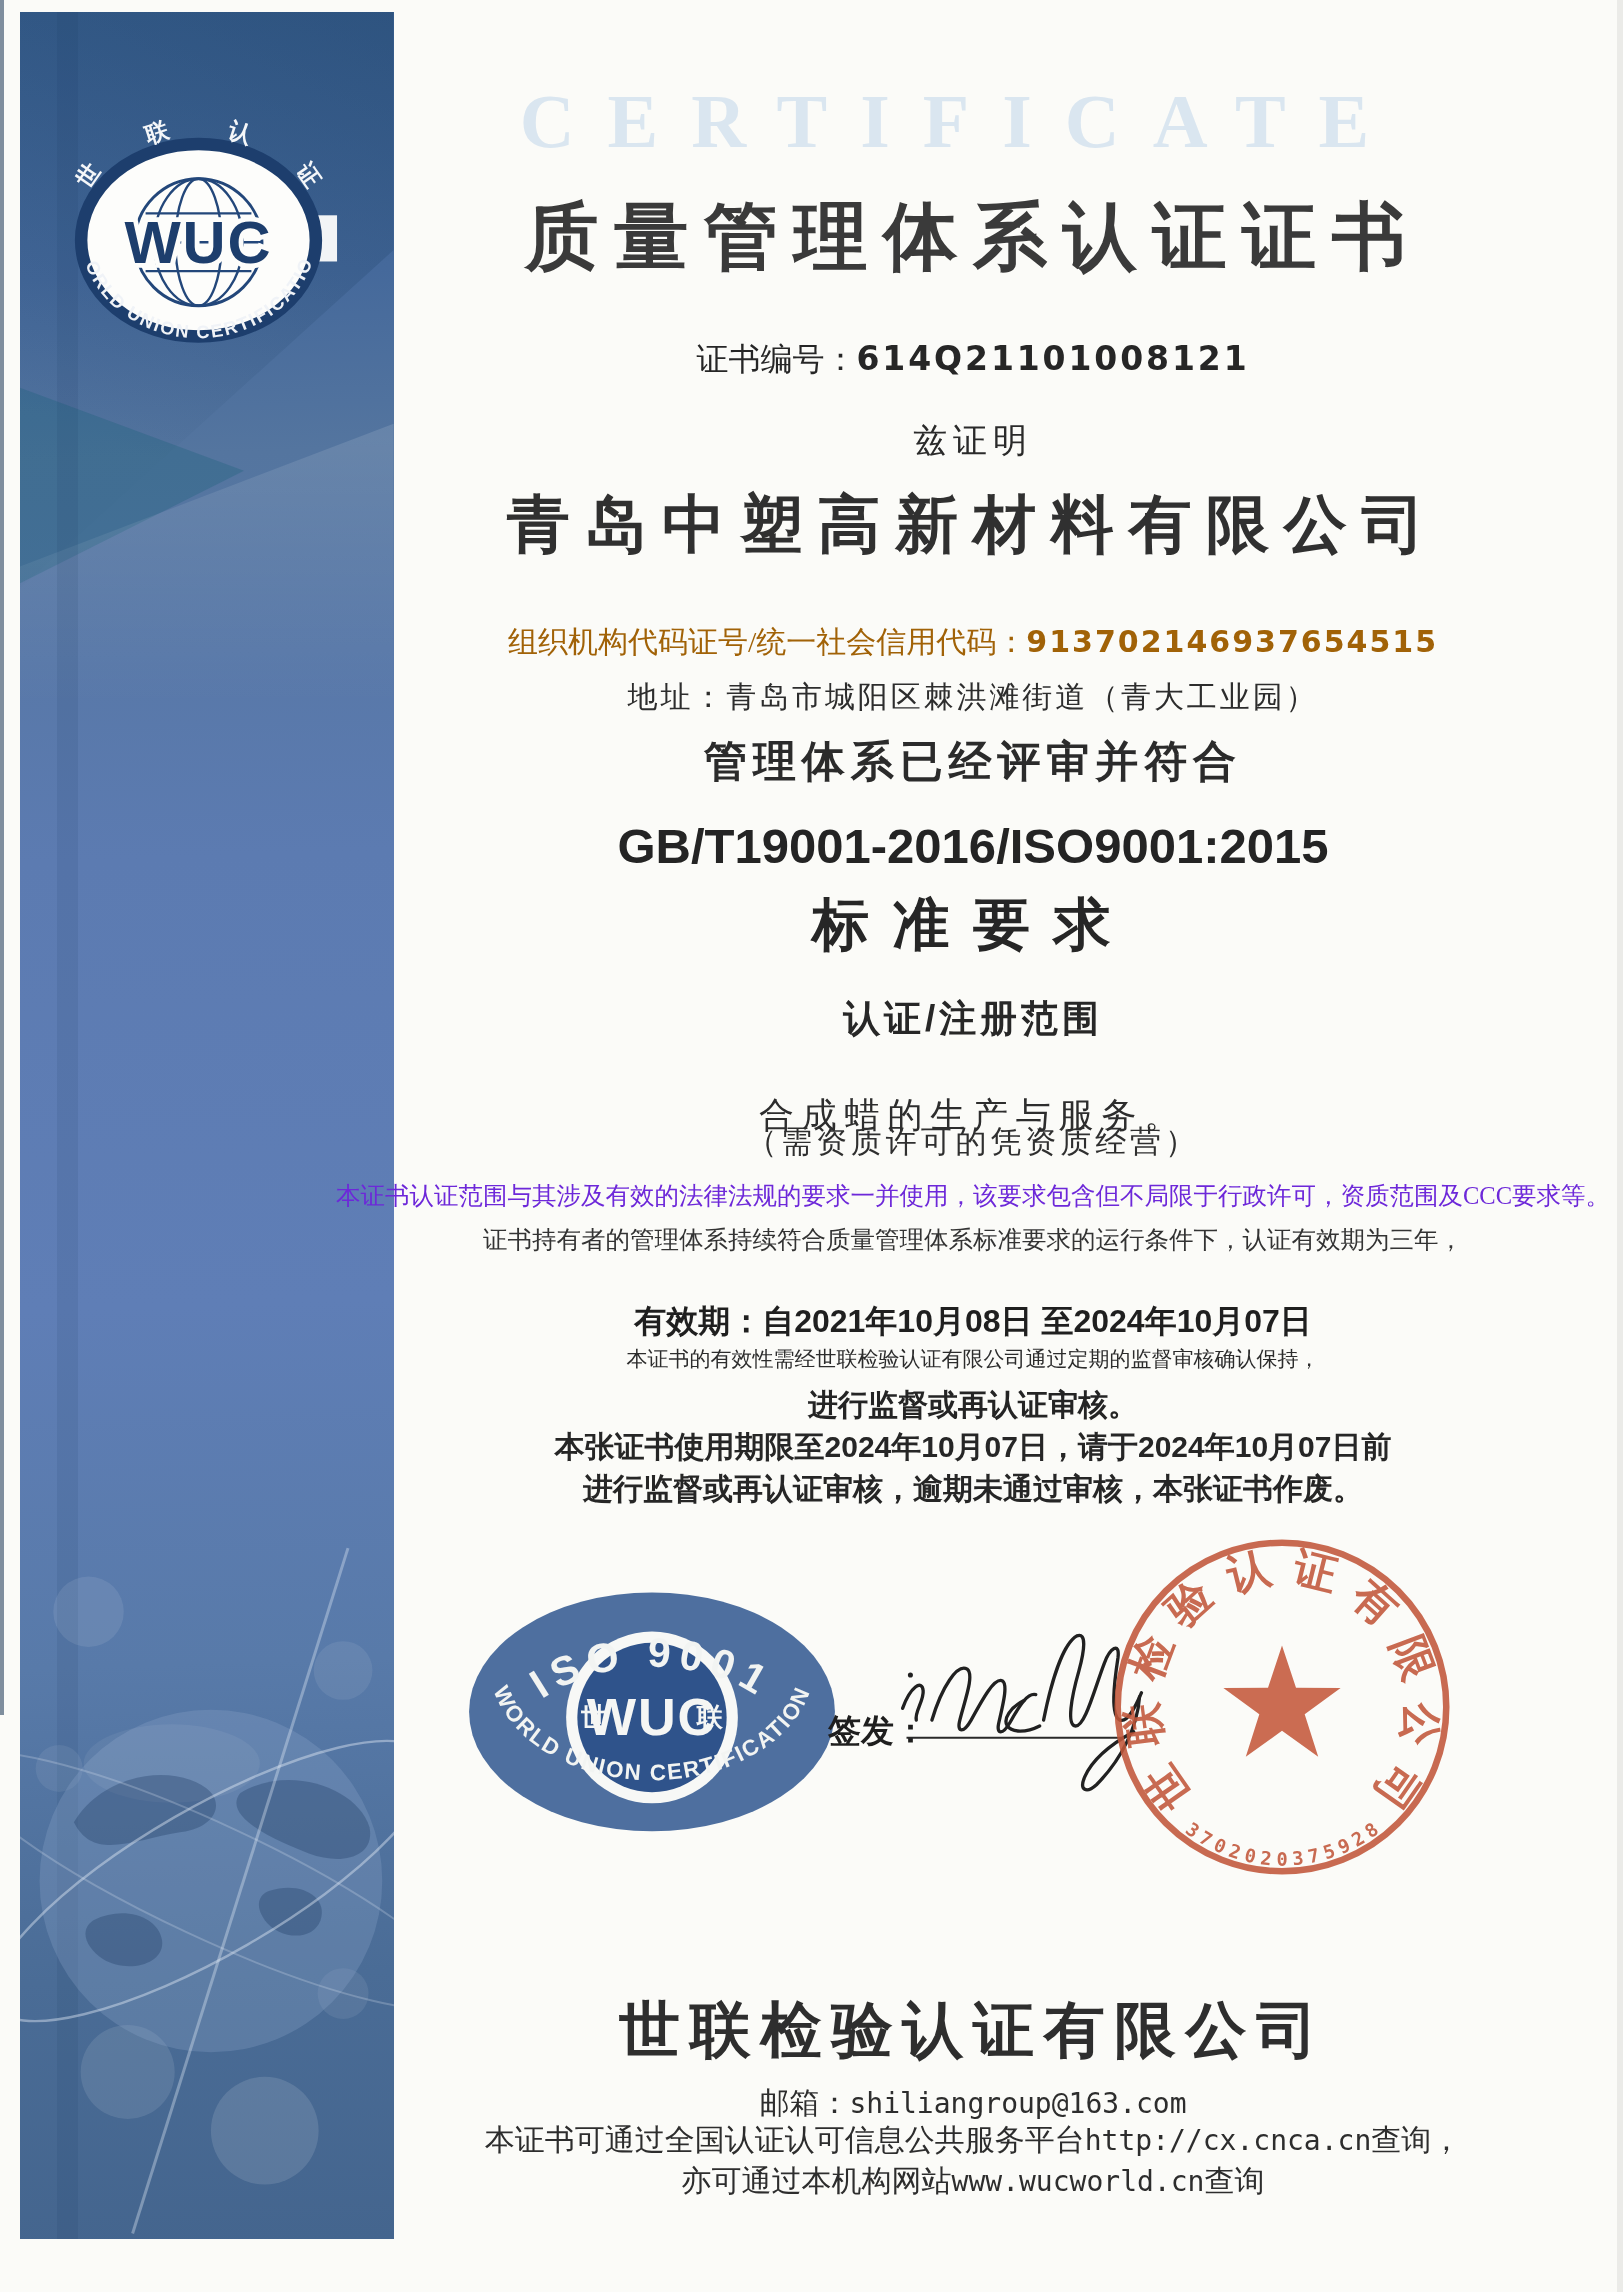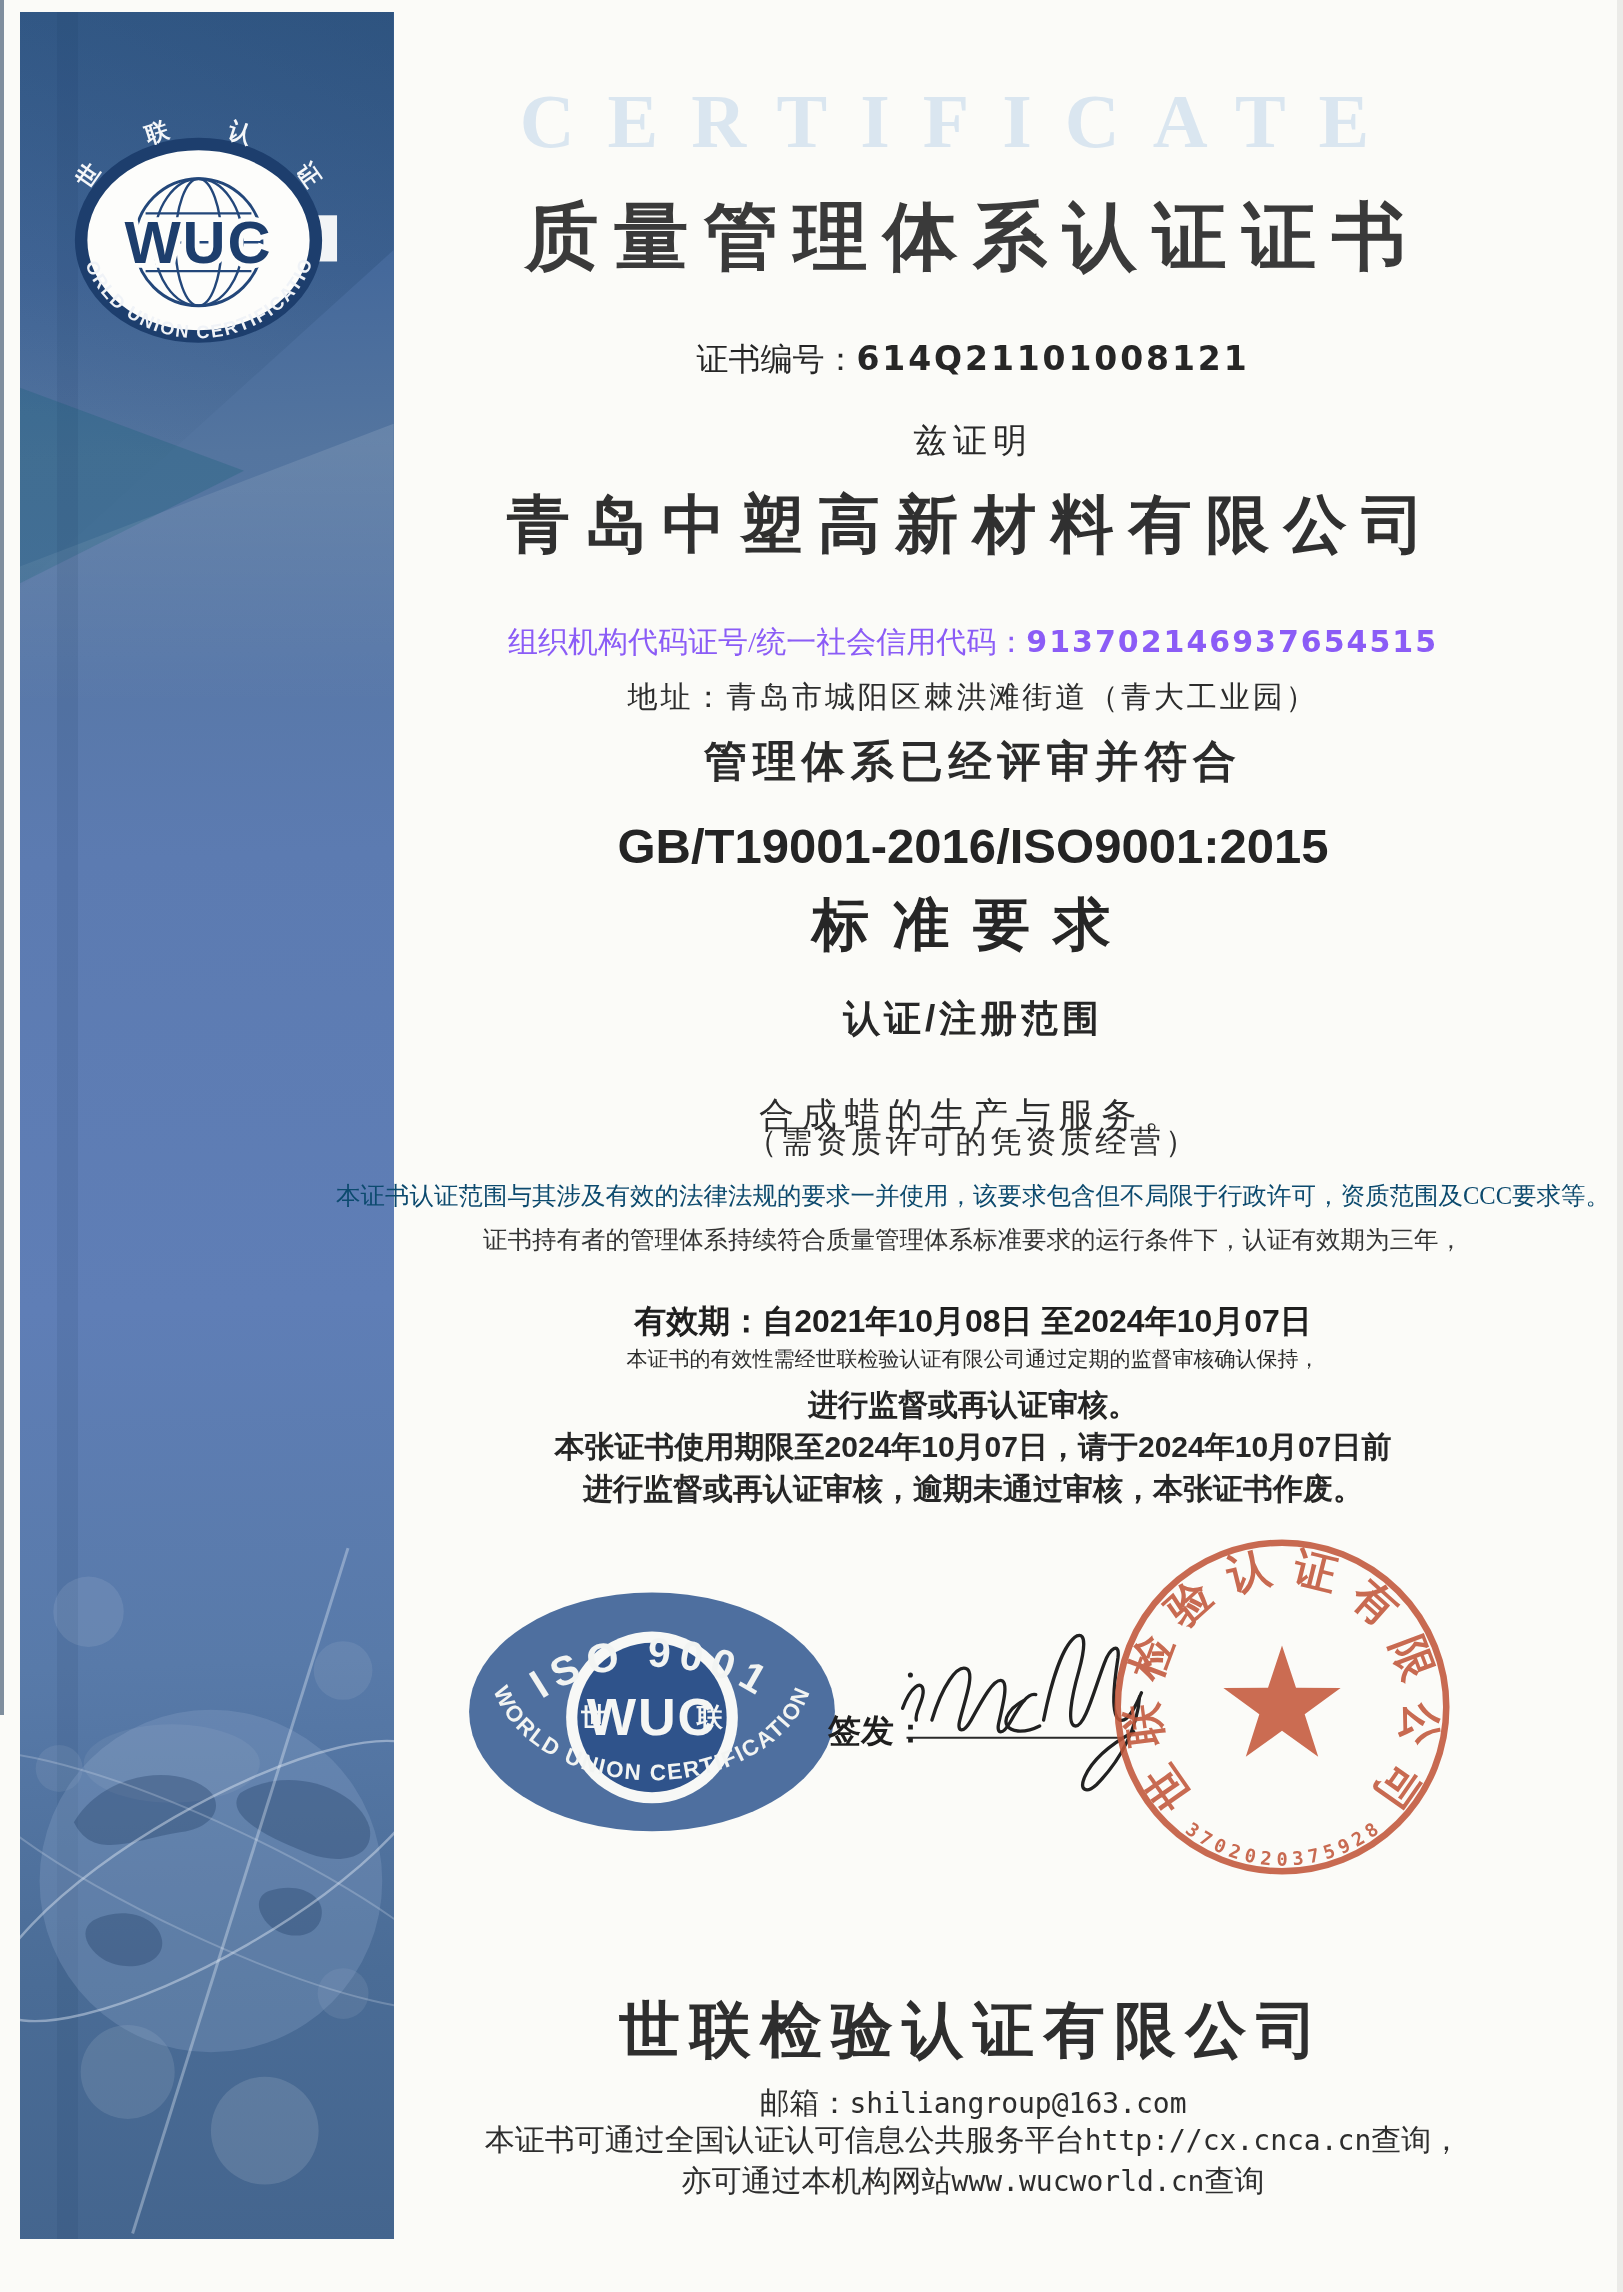--- a/index.html
+++ b/index.html
@@ -48,30 +48,30 @@
     color:#9fc0e2;opacity:.35;white-space:nowrap;
   }
 
   
   .line{position:absolute;left:333px;width:1280px;text-align:center;line-height:1.15;white-space:nowrap;}
   #title{top:194px;font-size:74px;font-weight:700;letter-spacing:15.7px;color:#3a3a3a;}
   #cert-no{top:340px;font-size:32px;color:#262626;}
   #cert-no .num{font-size:33px;}
   #certify{top:421px;font-size:34px;color:#2a2a2a;letter-spacing:5.9px;}
   #company{top:488px;font-size:63px;font-weight:700;letter-spacing:14.7px;color:#303030;}
-  #orgline{top:625px;font-size:30px;color:#8b5cf6;}
+  #orgline{top:625px;font-size:30px;color:#a16207;}
   #orgline .num{font-size:30px;letter-spacing:2px;}
   #address{top:680px;font-size:30px;color:#2d2d2d;letter-spacing:2.9px;}
   #conform{top:737px;font-size:43px;font-weight:700;letter-spacing:5.9px;color:#2b2b2b;}
   #standard{top:818px;font-size:49px;font-weight:700;color:#242424;}
   #std-req{top:892px;font-size:57px;font-weight:700;letter-spacing:23.5px;color:#262626;}
   #scope-label{top:998px;font-size:37px;font-weight:700;letter-spacing:3.9px;color:#272727;}
   #scope{top:1096px;font-size:35px;letter-spacing:7.8px;color:#2d2d2d;}
   #scope-note{top:1124px;font-size:31px;letter-spacing:3.9px;color:#2f2f2f;}
-  #legal1{top:1182px;font-size:24.5px;color:#0c4a6e;}
+  #legal1{top:1182px;font-size:24.5px;color:#6d28d9;}
   #legal2{top:1226px;font-size:24.5px;color:#333;}
   #validity{top:1303px;font-size:32px;font-weight:700;color:#1f1f1f;}
   #vnote1{top:1347px;font-size:21px;color:#2c2c2c;}
   #vnote2{top:1388px;font-size:30px;font-weight:700;color:#242424;}
   #vnote3{top:1430px;font-size:30px;font-weight:600;color:#262626;}
   #vnote4{top:1472px;font-size:30px;font-weight:600;color:#262626;}
   #issuer{top:2000px;font-size:61px;font-weight:700;letter-spacing:9.8px;color:#2e2e2e;font-family:Liberation Mono, monospace;}
   #email-line{top:2086px;font-size:30px;color:#2d2d2d;}
   #email-line .mono{font-size:28px;}
   #query1{top:2123px;font-size:30px;color:#2d2d2d;}

